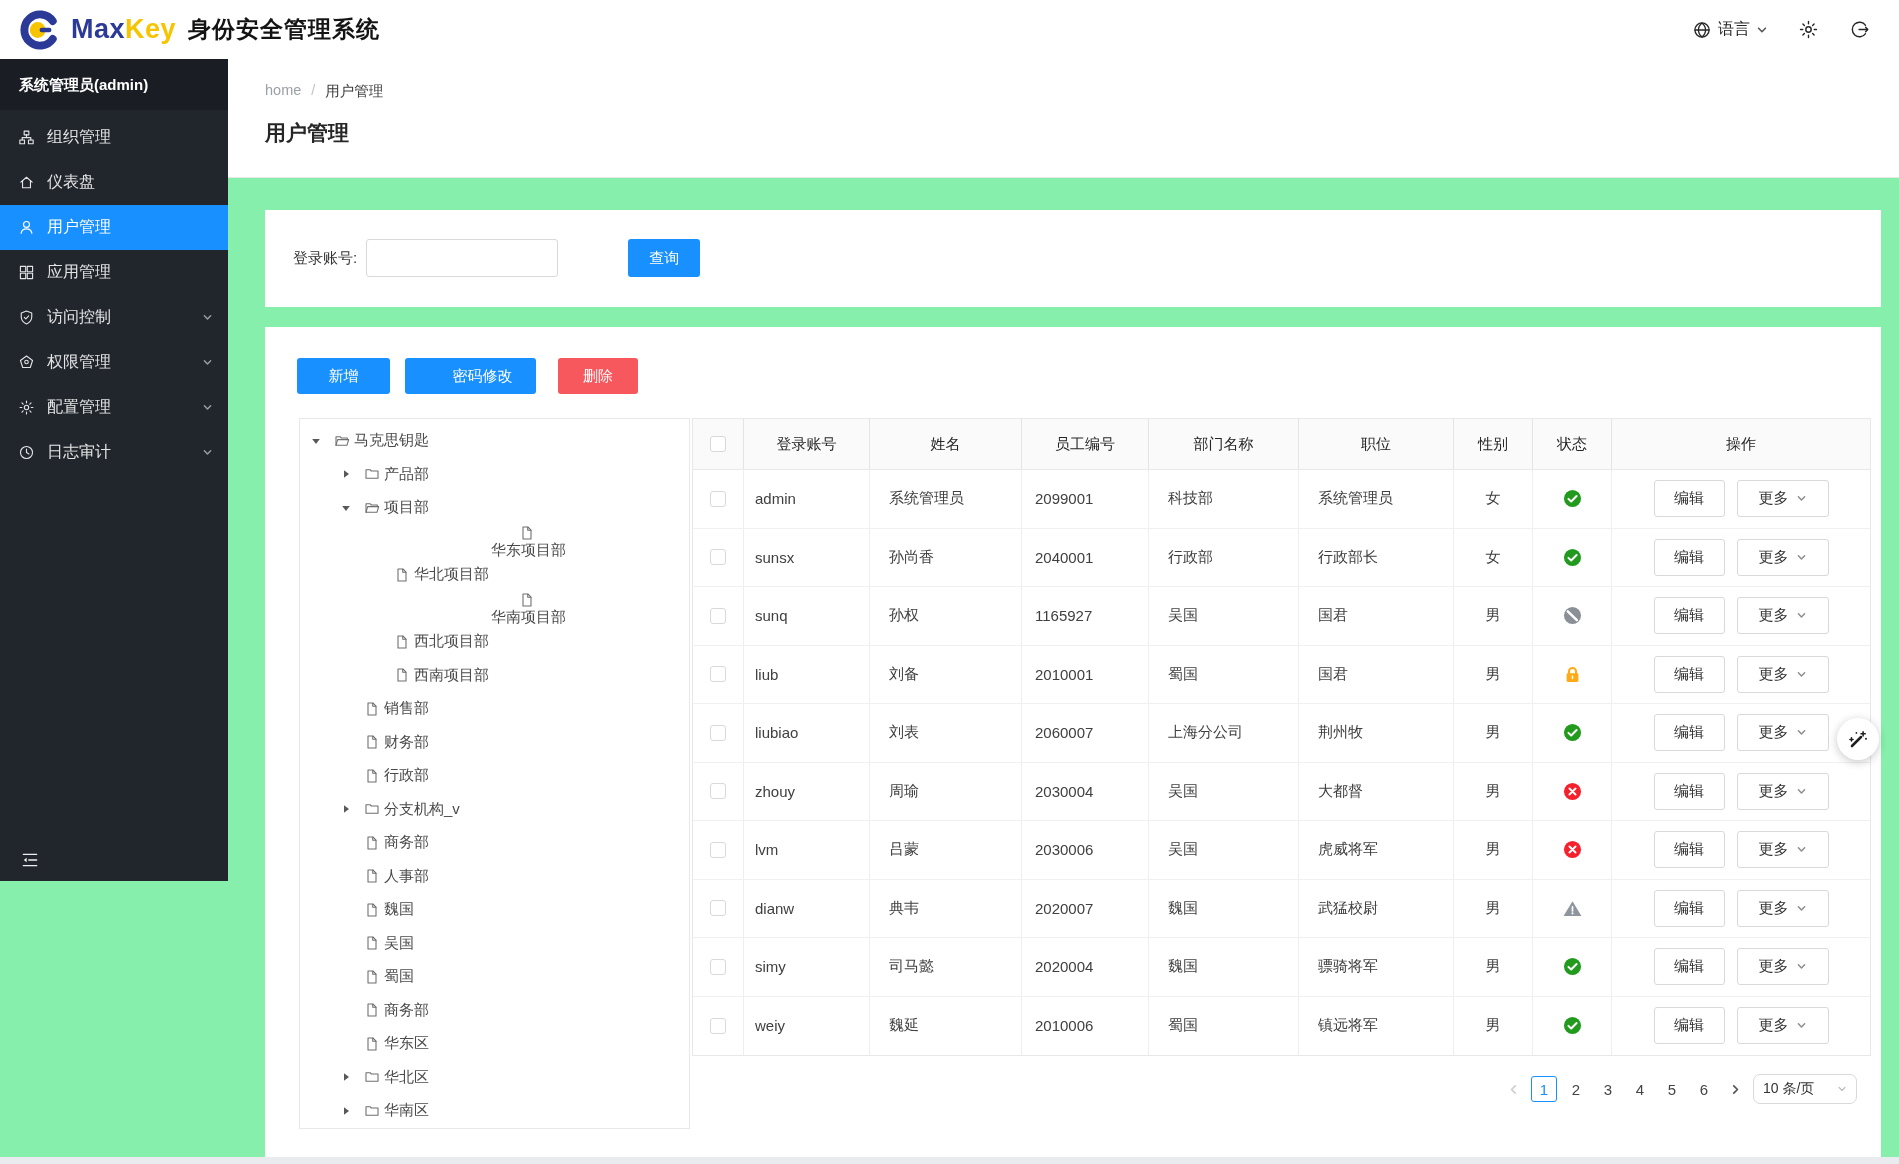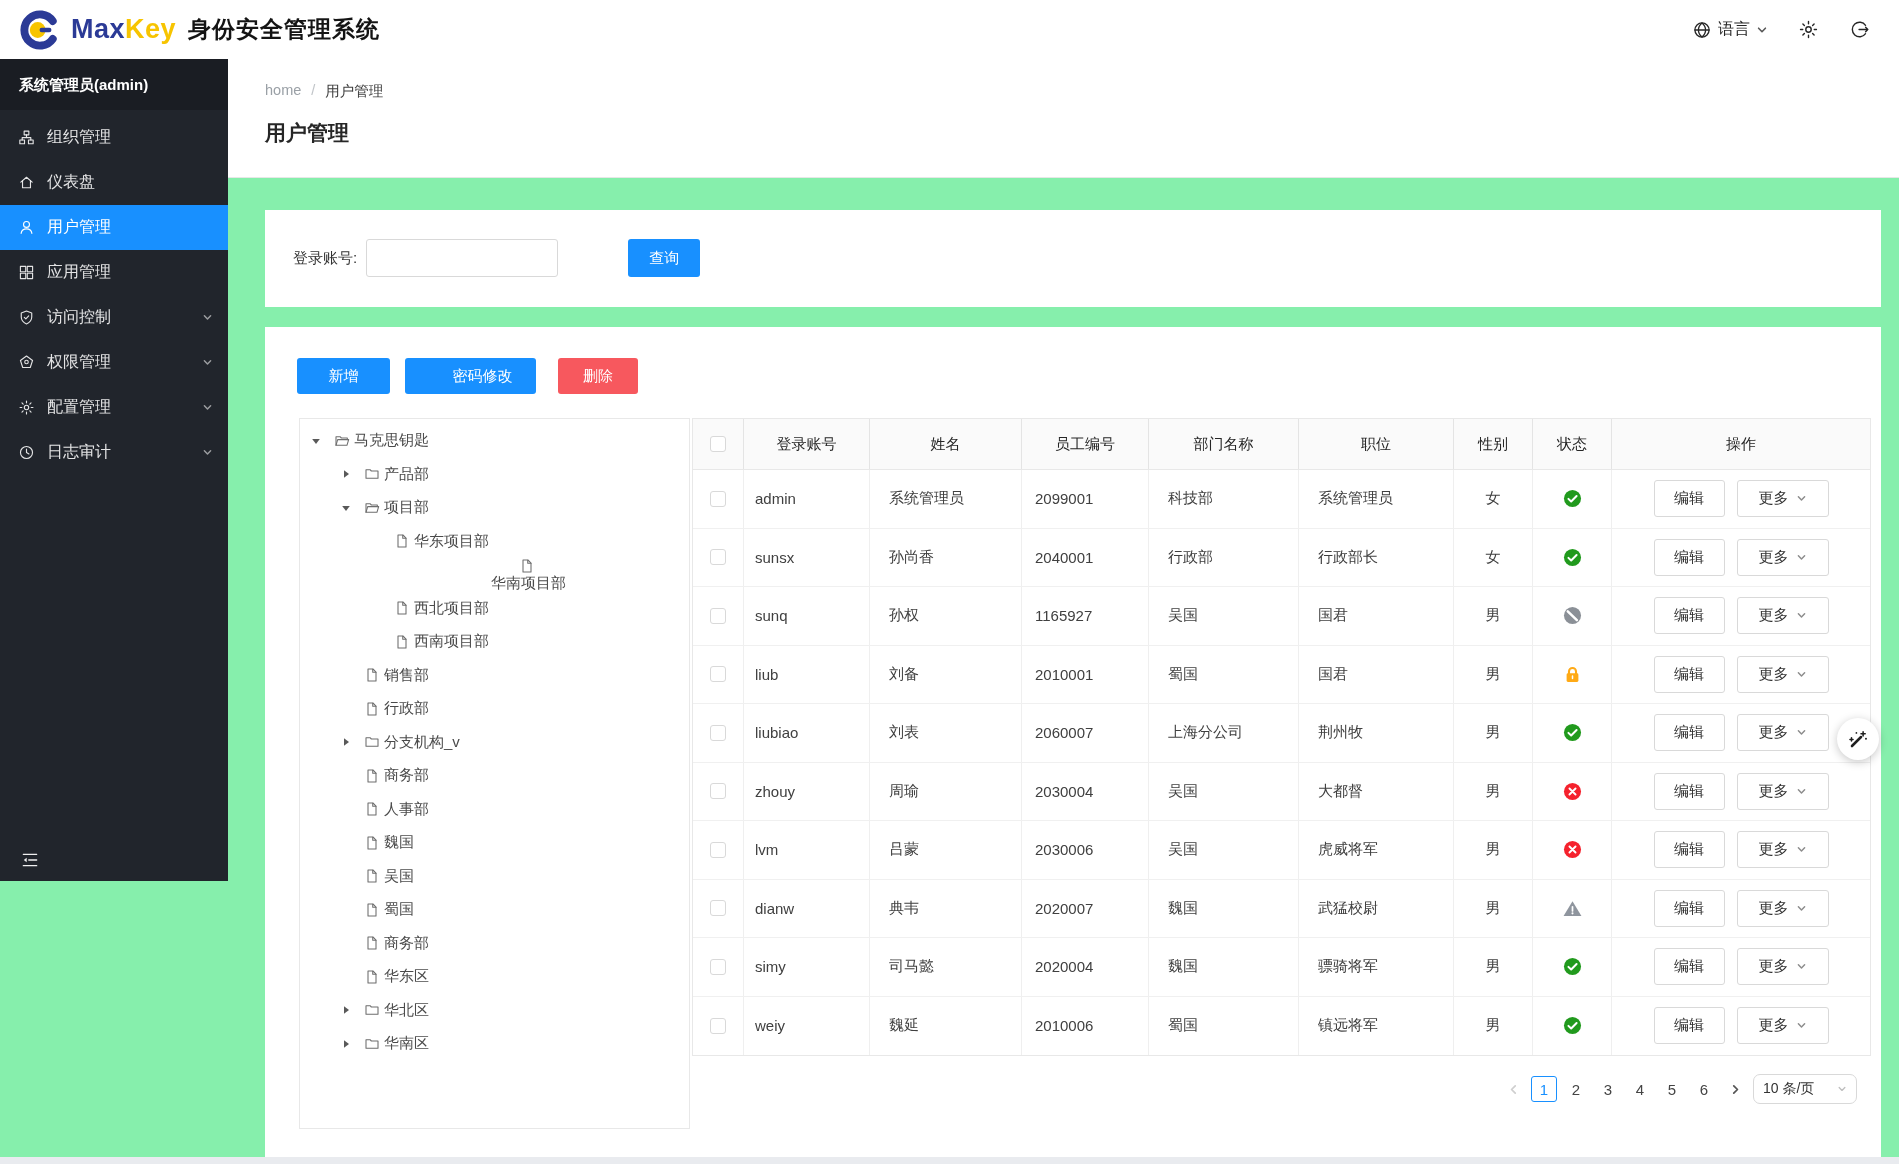--- a/index.html
+++ b/index.html
@@ -343,29 +343,39 @@
               </svg>
             </span>
             <span class="tree-ficon">
               <svg viewBox="0 0 24 24" fill="none" stroke="currentColor" stroke-width="1.6" stroke-linecap="round" stroke-linejoin="round" xmlns="http://www.w3.org/2000/svg">
                 <path d="M3 18.3V5.6h6.1L11 7.5h9v2.4"></path>
                 <path d="M5.5 9.9H22l-2.6 8.6H3z"></path>
               </svg>
             </span>
             <span class="tree-label">项目部</span>
           </div>
+          <div class="tree-node" style="padding-left: 68px; flex-direction: column;">
+            <span class="tree-caret"></span>
+            <span class="tree-ficon">
+              <svg viewBox="0 0 24 24" fill="none" stroke="currentColor" stroke-width="1.6" stroke-linecap="round" stroke-linejoin="round" xmlns="http://www.w3.org/2000/svg">
+                <path d="M6 3h7.4L18 7.6V21H6z"></path>
+                <path d="M13.1 3.3V8H18"></path>
+              </svg>
+            </span>
+            <span class="tree-label">华东项目部</span>
+          </div>
           <div class="tree-node" style="padding-left: 68px;">
             <span class="tree-caret"></span>
             <span class="tree-ficon">
               <svg viewBox="0 0 24 24" fill="none" stroke="currentColor" stroke-width="1.6" stroke-linecap="round" stroke-linejoin="round" xmlns="http://www.w3.org/2000/svg">
                 <path d="M6 3h7.4L18 7.6V21H6z"></path>
                 <path d="M13.1 3.3V8H18"></path>
               </svg>
             </span>
-            <span class="tree-label">华东项目部</span>
+            <span class="tree-label">华北项目部</span>
           </div>
           <div class="tree-node" style="padding-left: 68px; flex-direction: column;">
             <span class="tree-caret"></span>
             <span class="tree-ficon">
               <svg viewBox="0 0 24 24" fill="none" stroke="currentColor" stroke-width="1.6" stroke-linecap="round" stroke-linejoin="round" xmlns="http://www.w3.org/2000/svg">
                 <path d="M6 3h7.4L18 7.6V21H6z"></path>
                 <path d="M13.1 3.3V8H18"></path>
               </svg>
             </span>
             <span class="tree-label">华南项目部</span>
@@ -392,20 +402,30 @@
           </div>
           <div class="tree-node" style="padding-left: 38px;">
             <span class="tree-caret"></span>
             <span class="tree-ficon">
               <svg viewBox="0 0 24 24" fill="none" stroke="currentColor" stroke-width="1.6" stroke-linecap="round" stroke-linejoin="round" xmlns="http://www.w3.org/2000/svg">
                 <path d="M6 3h7.4L18 7.6V21H6z"></path>
                 <path d="M13.1 3.3V8H18"></path>
               </svg>
             </span>
             <span class="tree-label">销售部</span>
+          </div>
+          <div class="tree-node" style="padding-left: 38px;">
+            <span class="tree-caret"></span>
+            <span class="tree-ficon">
+              <svg viewBox="0 0 24 24" fill="none" stroke="currentColor" stroke-width="1.6" stroke-linecap="round" stroke-linejoin="round" xmlns="http://www.w3.org/2000/svg">
+                <path d="M6 3h7.4L18 7.6V21H6z"></path>
+                <path d="M13.1 3.3V8H18"></path>
+              </svg>
+            </span>
+            <span class="tree-label">财务部</span>
           </div>
           <div class="tree-node" style="padding-left: 38px;">
             <span class="tree-caret"></span>
             <span class="tree-ficon">
               <svg viewBox="0 0 24 24" fill="none" stroke="currentColor" stroke-width="1.6" stroke-linecap="round" stroke-linejoin="round" xmlns="http://www.w3.org/2000/svg">
                 <path d="M6 3h7.4L18 7.6V21H6z"></path>
                 <path d="M13.1 3.3V8H18"></path>
               </svg>
             </span>
             <span class="tree-label">行政部</span>

